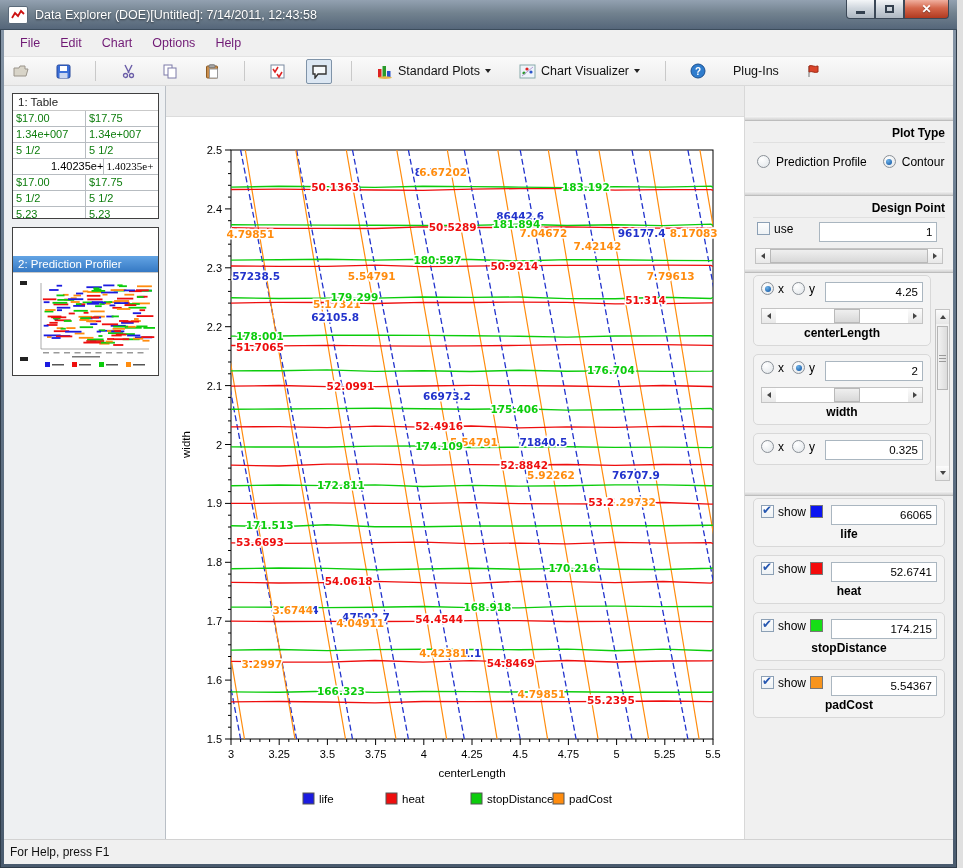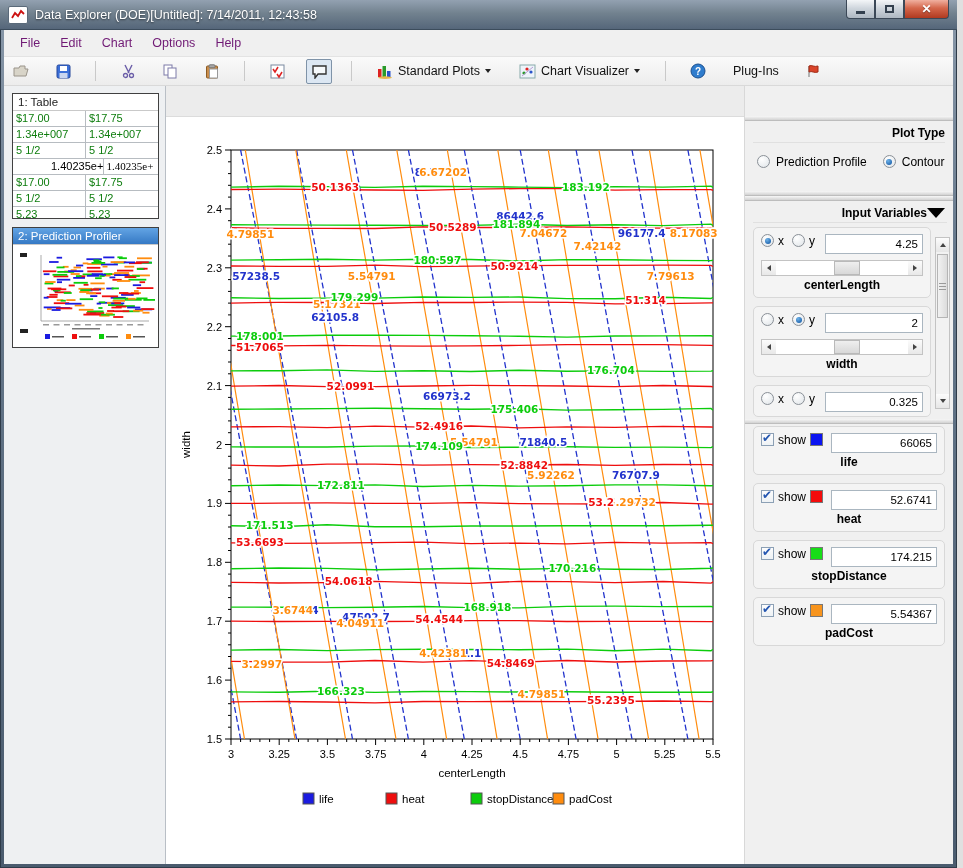--- a/index.html
+++ b/index.html
@@ -24,21 +24,21 @@
   .tb-btn{width:24px;height:23px;display:flex;align-items:center;justify-content:center;border:1px solid transparent;border-radius:2px;}
   .tb-btn.pressed{border:1px solid #7f93a8;background:#dce7f3;}
   .tb-sep{width:1px;height:20px;background:#c9c9c9;margin:0 3px;}
   .tb-label-btn{display:flex;align-items:center;gap:5px;padding:2px 6px;font-size:12.5px;color:#111;}
   .dd-arrow{width:0;height:0;border-left:3.5px solid transparent;border-right:3.5px solid transparent;border-top:4px solid #222;display:inline-block;}
   
   .content{flex:1;display:flex;overflow:hidden;}
   .sidebar{width:162px;background:#eef0f2;border-right:1px solid #b9bfc6;padding-top:5px;box-sizing:border-box;}
   .panel{margin:2px 6px 8px 8px;background:#fff;border:1px solid #404040;}
   .panel-header{font-size:11.5px;padding:2px 5px;border-bottom:1px solid #c9c9c9;background:#fff;color:#222;}
-  .panel-header.active{background:linear-gradient(180deg,#63a4e4 0%,#3579c4 100%);color:#fff;}
+  .panel-header.active{background:linear-gradient(180deg,#63a4e4 0%,#3579c4 100%);color:#fff;margin-top:28px;}
   .ttable{height:107px;overflow:hidden;}
   .trow{display:flex;height:15px;border-bottom:1px solid #b7bcc1;box-shadow:0 1px 0 #fff;}
   .tcell{flex:1;font-size:11px;line-height:15px;padding-left:3px;overflow:hidden;white-space:nowrap;}
   .tcell:first-child{border-right:1px solid #b7bcc1;box-shadow:1px 0 0 #fff;}
   .thumb-body{height:102px;background:#fff;display:flex;align-items:center;justify-content:center;}
   .main{width:578px;background:#fff;position:relative;}
   .main-topstrip{height:30px;background:#ececec;border-bottom:1px solid #dcdcdc;}
   
   .rightpanel{width:212px;background:#f0f0f0;position:relative;box-sizing:border-box;border-left:1px solid #d8d8d8;}
   .rdivider{height:4px;margin:0;background:linear-gradient(180deg,#f7f7f7,#d2d2d2);border-bottom:1px solid #bdbdbd;}
@@ -700,27 +700,44 @@
             </div>
           <div id="plot-type-opts" class="card-row" style="gap:6px;padding:8px 0 0 4px">
             <span class="radio"></span>
             <span class="rlabel">Prediction Profile</span>
             <span class="radio sel" style="margin-left:10px"></span>
             <span class="rlabel">Contour</span>
           </div>
         </div>
         <div class="rdivider"></div>
 
+        <div class="rsection" style="height:64px">
+          <div class="gtitle">
+              <span>Design Point</span>
+            </div>
+          <div class="card-row" style="padding-left:4px">
+            <span class="cb" id="use-cb"></span>
+            <span class="rlabel">use</span>
+            <div class="field" style="width:118px;margin-left:22px">1</div>
+          </div>
+          <div class="hscroll" style="margin-left:2px;margin-right:2px">
+            <div class="hs-btn">
+                <span class="arr-l"></span>
+              </div>
+            <div class="hs-track">
+                <div class="hs-thumb" style="left:0;right:0"></div>
+              </div>
+            <div class="hs-btn">
+                <span class="arr-r"></span>
+              </div>
+          </div>
+        </div>
         <div class="rdivider"></div>
 
         <div class="rsection" style="height:210px;overflow:hidden;padding-right:22px">
-          <div class="gtitle" style="margin-right:-16px">
-            <span>Input Variables</span>
-            <span class="tri-down"></span>
-          </div>
           <div class="card input-card">
             <div class="card-row">
               <span class="radio rx sel"></span>
                 <span class="rlabel">x</span>
               <span class="radio ry" style="margin-left:4px"></span>
                 <span class="rlabel">y</span>
               <div class="field" style="flex:1;margin-left:6px">4.25</div>
             </div>
             <div class="hscroll">
               <div class="hs-btn">
@@ -815,14 +832,17 @@
               <span class="rlabel">show</span>
               <span class="swatch" style="background: rgb(247, 148, 29);"></span>
               <div class="field" style="flex:1;margin-left:4px">5.54367</div>
             </div>
             <div class="vname">padCost</div>
           </div>
         </div>
       </div>
     </div>
 
+    <div class="statusbar">
+      <span>For Help, press F1</span>
+    </div>
   </div>
 </div>
 
 </body></html>

